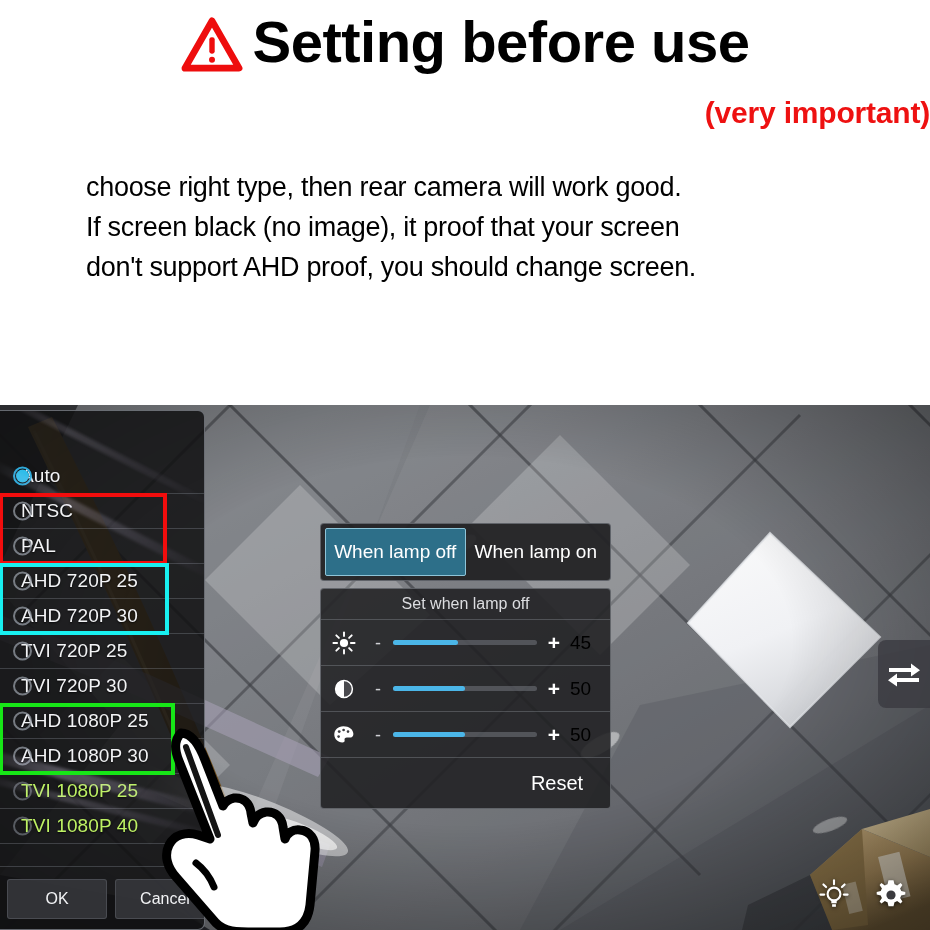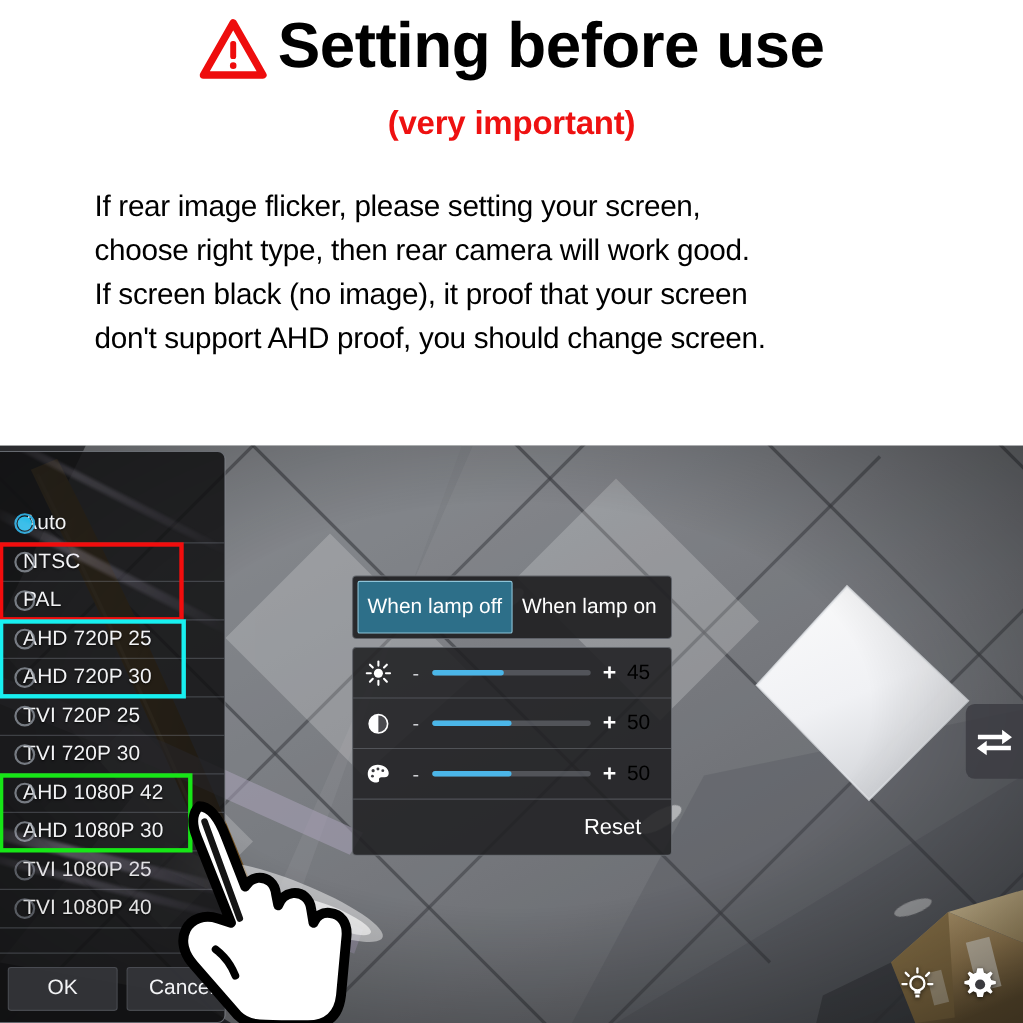--- a/index.html
+++ b/index.html
@@ -35,21 +35,21 @@
     font-size: 58px;
     font-weight: bold;
     color: #000000;
     letter-spacing: -0.5px;
     line-height: 1;
     white-space: nowrap;
   }
   .subtitle-text {
     position: absolute;
     left: 0; top: 96px; width: 930px;
-    text-align: center;
+    text-align: right;
     font-size: 30px;
     font-weight: bold;
     color: #ee1111;
     letter-spacing: -0.2px;
   }
   .instructions {
     position: absolute;
     left: 86px; top: 168px;
     width: 840px;
   }
@@ -117,21 +117,21 @@
     left: 1px; top: 1px; right: 1px; bottom: 1px;
     border-radius: 50%;
     background: #2fbde9;
   }
   .type-label {
     font-size: 19px;
     color: #f2f3f5;
     letter-spacing: 0.1px;
     text-shadow: 0 1px 2px rgba(0,0,0,0.8);
   }
-  .type-item.dim .type-label { color: #e5e5e5; }
+  .type-item.dim .type-label { color: #bef264; }
   .type-item.dim .radio { border-color: rgba(140,146,156,0.55); }
 
   
   .hl {
     position: absolute;
     box-sizing: border-box;
     border-width: 4px;
     border-style: solid;
     pointer-events: none;
     z-index: 6;
@@ -149,21 +149,21 @@
   }
   .pf-btn {
     position: absolute;
     top: 12px;
     height: 40px;
     background: rgba(52,53,57,0.92);
     border: 1px solid rgba(120,126,136,0.35);
     border-radius: 3px;
     box-sizing: border-box;
     display: flex; align-items: center; justify-content: center;
-    font-size: 19px;
+    font-size: 16px;
     color: #f2f3f5;
   }
   .pf-ok     { left: 20px;  width: 100px; }
   .pf-cancel { left: 128px; width: 100px; }
 
   
   .streak {
     position: absolute;
     z-index: 2;
     pointer-events: none;
@@ -333,21 +333,20 @@
         <path d="M32 4 L60 53 L4 53 Z" fill="none" stroke="#ee0d0d" stroke-width="7" stroke-linejoin="round"></path>
         <rect x="29.2" y="21" width="5.6" height="17" rx="2.4" fill="#ee0d0d"></rect>
         <circle cx="32" cy="44.2" r="3.1" fill="#ee0d0d"></circle>
       </svg>
       <div class="title-text">Setting before use</div>
     </div>
 
     <div class="subtitle-text">(very important)</div>
 
     <div class="instructions">
-      <p>If rear image flicker, please setting your screen,</p>
       <p>choose right type, then rear camera will work good.</p>
       <p>If screen black (no image), it proof that your screen</p>
       <p>don't support AHD proof, you should change screen.</p>
     </div>
   </div>
 
   <div class="camera-view">
 
     <svg class="cam-bg" viewBox="0 0 930 525" preserveAspectRatio="none">
       <defs>
@@ -487,21 +486,21 @@
         <div class="type-item">
           <span class="radio"></span>
           <span class="type-label">TVI 720P 25</span>
         </div>
         <div class="type-item">
           <span class="radio"></span>
           <span class="type-label">TVI 720P 30</span>
         </div>
         <div class="type-item">
           <span class="radio"></span>
-          <span class="type-label">AHD 1080P 42</span>
+          <span class="type-label">AHD 1080P 25</span>
         </div>
         <div class="type-item">
           <span class="radio"></span>
           <span class="type-label">AHD 1080P 30</span>
         </div>
         <div class="type-item dim">
           <span class="radio"></span>
           <span class="type-label">TVI 1080P 25</span>
         </div>
         <div class="type-item dim">
@@ -521,20 +520,21 @@
     </div>
 
     <div class="lamp-dialog">
 
       <div class="lamp-tabs">
         <div class="lamp-tab active">When lamp off</div>
         <div class="lamp-tab">When lamp on</div>
       </div>
 
       <div class="lamp-body">
+        <div class="lamp-body-head">Set when lamp off</div>
 
         <div class="slider-row">
           <span class="sl-icon">
             <svg width="24" height="24" viewBox="0 0 24 24">
               <circle cx="12" cy="12" r="4.1" fill="#fff"></circle>
               <g stroke="#fff" stroke-width="1.9" stroke-linecap="round">
                 <line x1="12" y1="1.4" x2="12" y2="5.1"></line>
                 <line x1="12" y1="18.9" x2="12" y2="22.6"></line>
                 <line x1="1.4" y1="12" x2="5.1" y2="12"></line>
                 <line x1="18.9" y1="12" x2="22.6" y2="12"></line>

